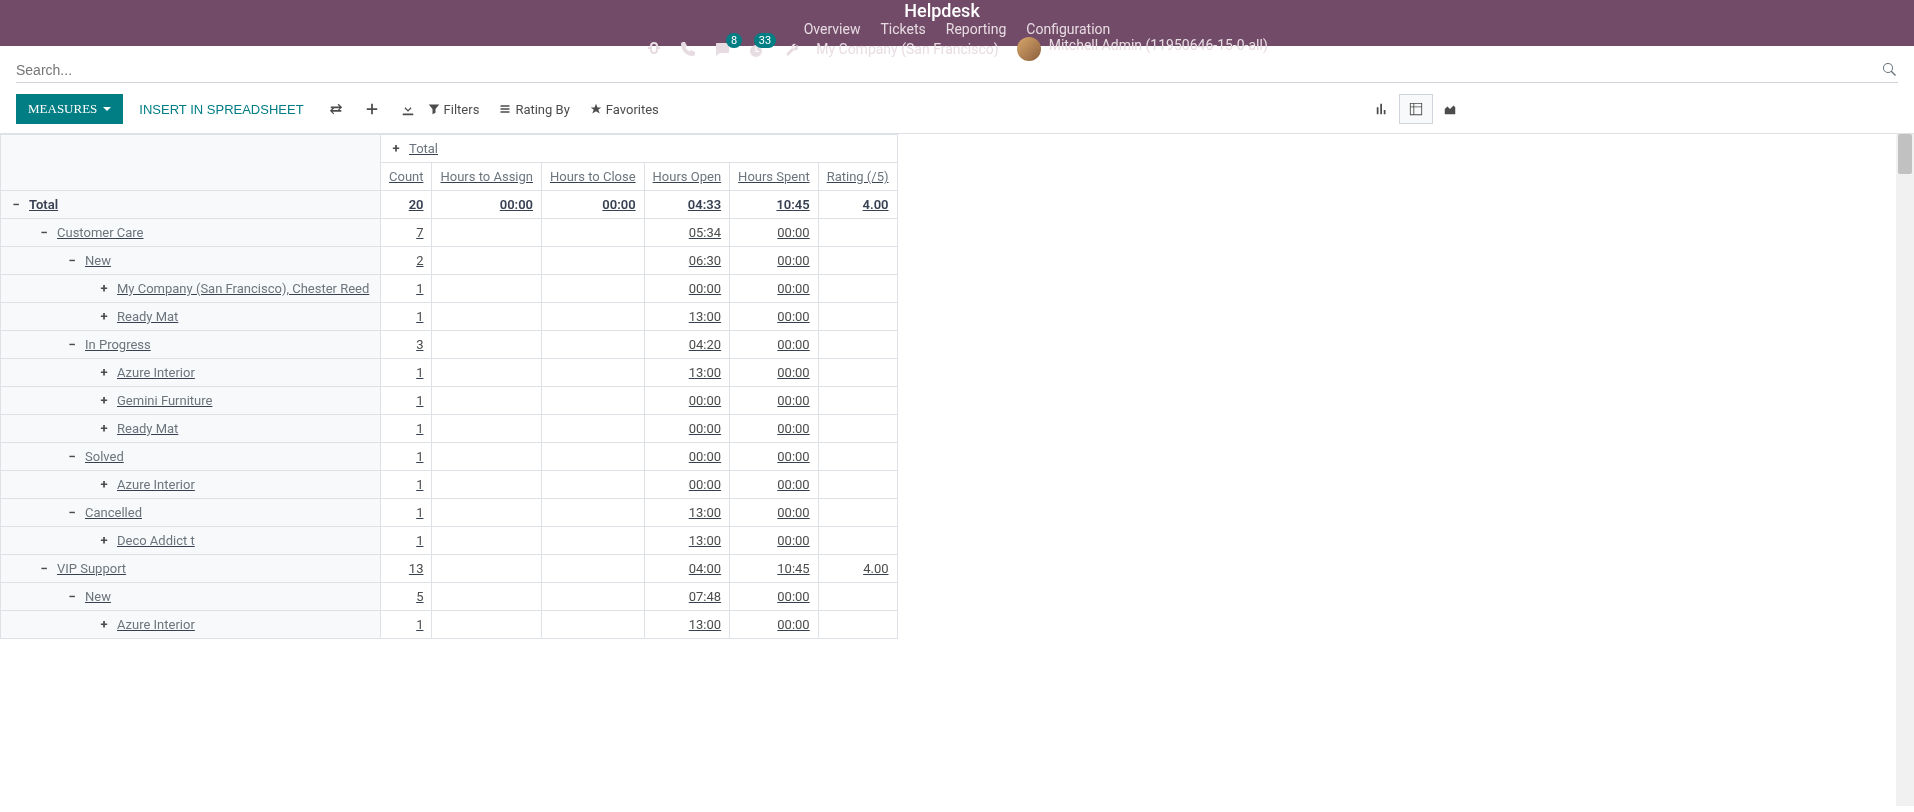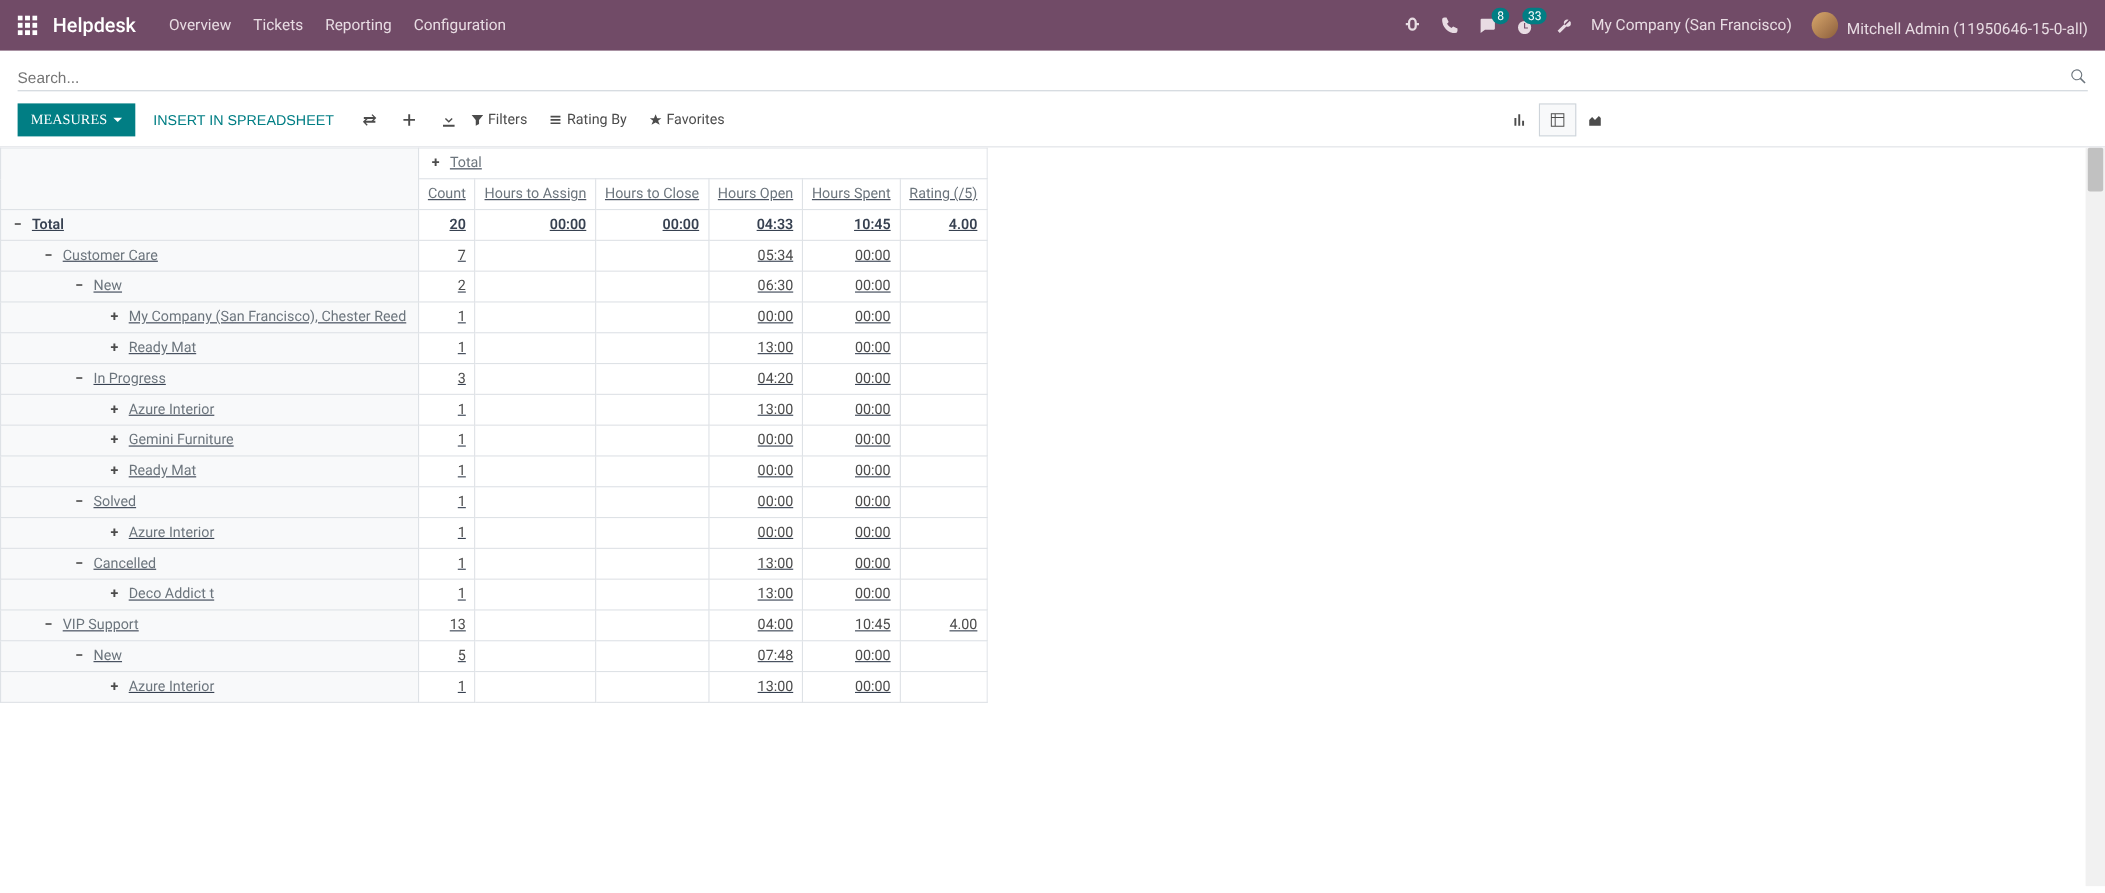--- a/index.html
+++ b/index.html
@@ -1,28 +1,28 @@
 <!DOCTYPE html>
 <html><head>
 <meta charset="utf-8">
 <style>
 * { box-sizing: border-box; margin: 0; padding: 0; }
 body { font-family: -apple-system, BlinkMacSystemFont, "Segoe UI", Roboto, "Helvetica Neue", Arial, sans-serif; font-size: 13px; color: #374151; background: #fff; }
-.navbar { background: #714B67; color: #fff; display: flex; align-items: center; height: 46px; padding: 0 16px; }
+.navbar { background: #714B67; color: #fff; display: flex; align-items: center; height: 46px; padding: 0 16px; flex-direction: column; }
 .navbar .apps-icon { width: 18px; height: 18px; margin-right: 14px; fill: #fff; cursor: pointer; }
 .navbar .brand { font-size: 18px; font-weight: 500; margin-right: 30px; color: #fff; }
 .navbar .nav-links { display: flex; gap: 20px; }
 .navbar .nav-links a { color: #e8dce3; text-decoration: none; font-size: 14px; cursor: pointer; }
 .navbar .spacer { flex: 1; }
 .navbar .right { display: flex; align-items: center; gap: 18px; }
 .navbar .icon-btn { position: relative; cursor: pointer; display: flex; align-items: center; }
 .navbar .icon-btn svg { width: 16px; height: 16px; fill: #e8dce3; }
 .navbar .badge { position: absolute; top: -8px; right: -12px; background: #017e84; color: #fff; border-radius: 10px; font-size: 11px; padding: 1px 5px; min-width: 16px; text-align: center; }
 .navbar .company { font-size: 14px; color: #e8dce3; cursor: pointer; }
-.navbar .user { display: flex; align-items: flex-end; gap: 8px; font-size: 14px; color: #e8dce3; cursor: pointer; }
+.navbar .user { display: flex; align-items: flex-start; gap: 8px; font-size: 14px; color: #e8dce3; cursor: pointer; }
 .navbar .avatar { width: 24px; height: 24px; border-radius: 50%; background: linear-gradient(135deg,#d9a86c,#8b5e3c); }
 .control-panel { padding: 12px 16px 8px; border-bottom: 1px solid #dee2e6; }
 .cp-top { display: flex; align-items: center; }
 .page-title { font-size: 18px; color: #4c4c4c; flex: 1; }
 .search-box { flex: 1; display: flex; border-bottom: 1px solid #ced4da; align-items: center; padding: 4px 0; }
 .search-box input { flex: 1; border: none; outline: none; font-size: 14px; background: transparent; color: #6c757d; }
 .search-box .search-icon { width: 16px; height: 16px; fill: #6c757d; cursor: pointer; }
 .cp-bottom { display: flex; align-items: center; margin-top: 10px; }
 .cp-left { display: flex; align-items: center; gap: 4px; }
 .btn-measures { background: #017e84; color: #fff; border: none; padding: 7px 12px; font-size: 13px; font-weight: 500; cursor: pointer; display: flex; align-items: center; gap: 6px; font-family: Liberation Serif, serif; }

